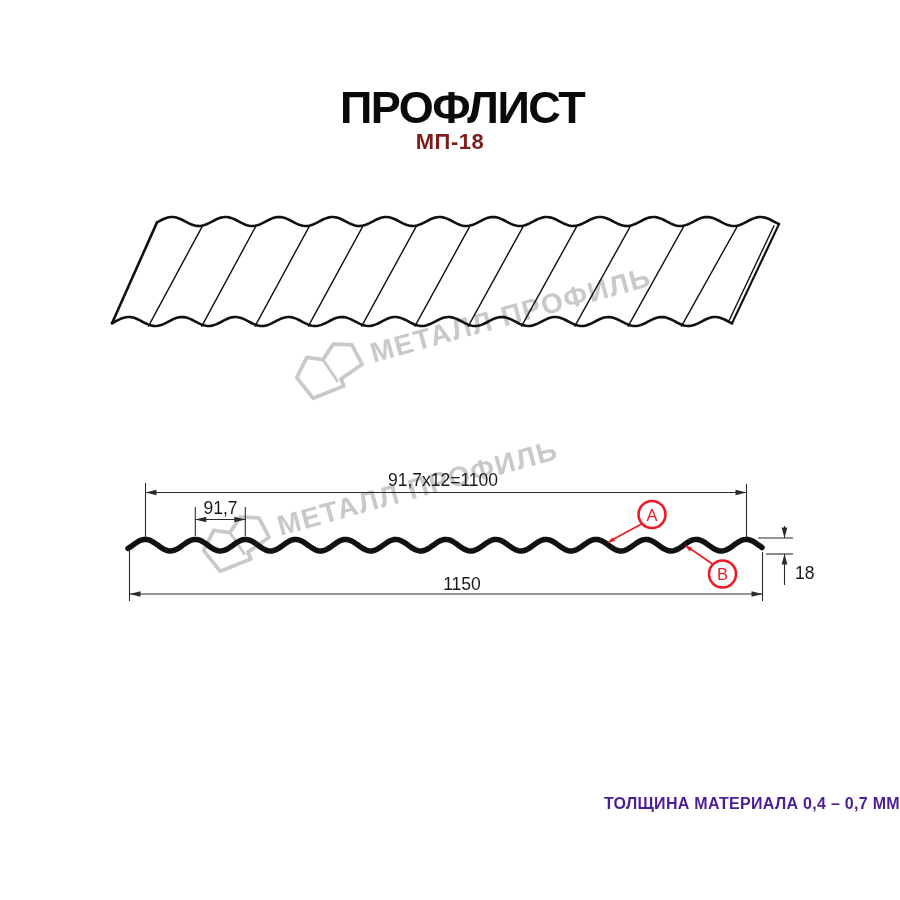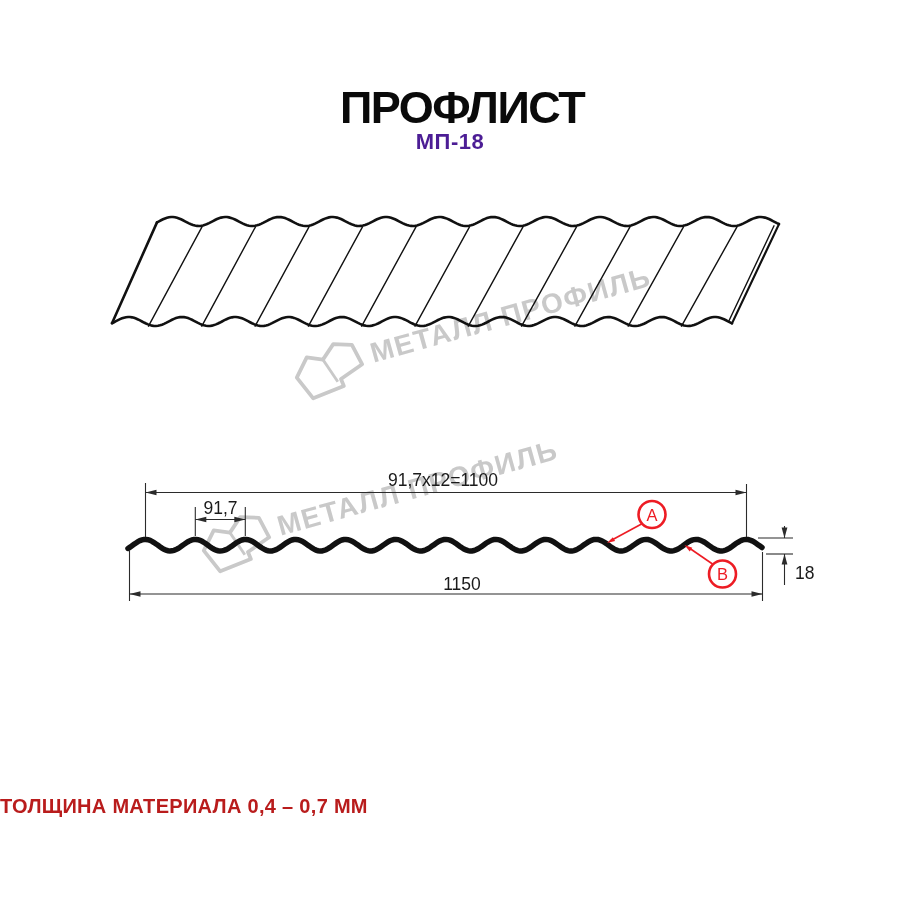--- a/index.html
+++ b/index.html
@@ -6,25 +6,25 @@
   .page{
     position:relative;width:900px;height:900px;background:#ffffff;overflow:hidden;
     font-family:"Liberation Sans","DejaVu Sans",sans-serif;color:#111;
   }
   .title{
     position:absolute;top:70px;left:0;width:900px;text-align:center;margin:12px;
     font-size:45px;font-weight:800;letter-spacing:-1.5px;color:#0a0a0a;z-index:3;
   }
   .subtitle{
     position:absolute;top:129px;left:0;width:900px;text-align:center;
-    font-size:22px;font-weight:600;letter-spacing:.5px;color:#4c1d95;z-index:3;
+    font-size:22px;font-weight:600;letter-spacing:.5px;color:#7f1d1d;z-index:3;
   }
   .footer{
-    position:absolute;top:795px;left:0;width:900px;text-align:left;
-    font-size:20px;font-weight:600;letter-spacing:.3px;color:#b91c1c;z-index:3;
+    position:absolute;top:795px;left:0;width:900px;text-align:right;
+    font-size:16px;font-weight:600;letter-spacing:.3px;color:#4c1d95;z-index:3;
   }
   .watermark{
     position:absolute;display:flex;align-items:center;gap:8px;color:#c9c9c9;
     transform:rotate(-15.5deg);transform-origin:0 50%;z-index:1;white-space:nowrap;
   }
   .wm-text{font-size:28px;font-weight:700;letter-spacing:1.5px;}
   .wm-logo{width:74px;height:60px;flex:none;}
   .wm-logo path{fill:none;stroke:currentColor;stroke-width:4;stroke-linejoin:round;}
   .wm-logo .fold{stroke-width:3;}
   .wm1{left:292px;top:346px;}

